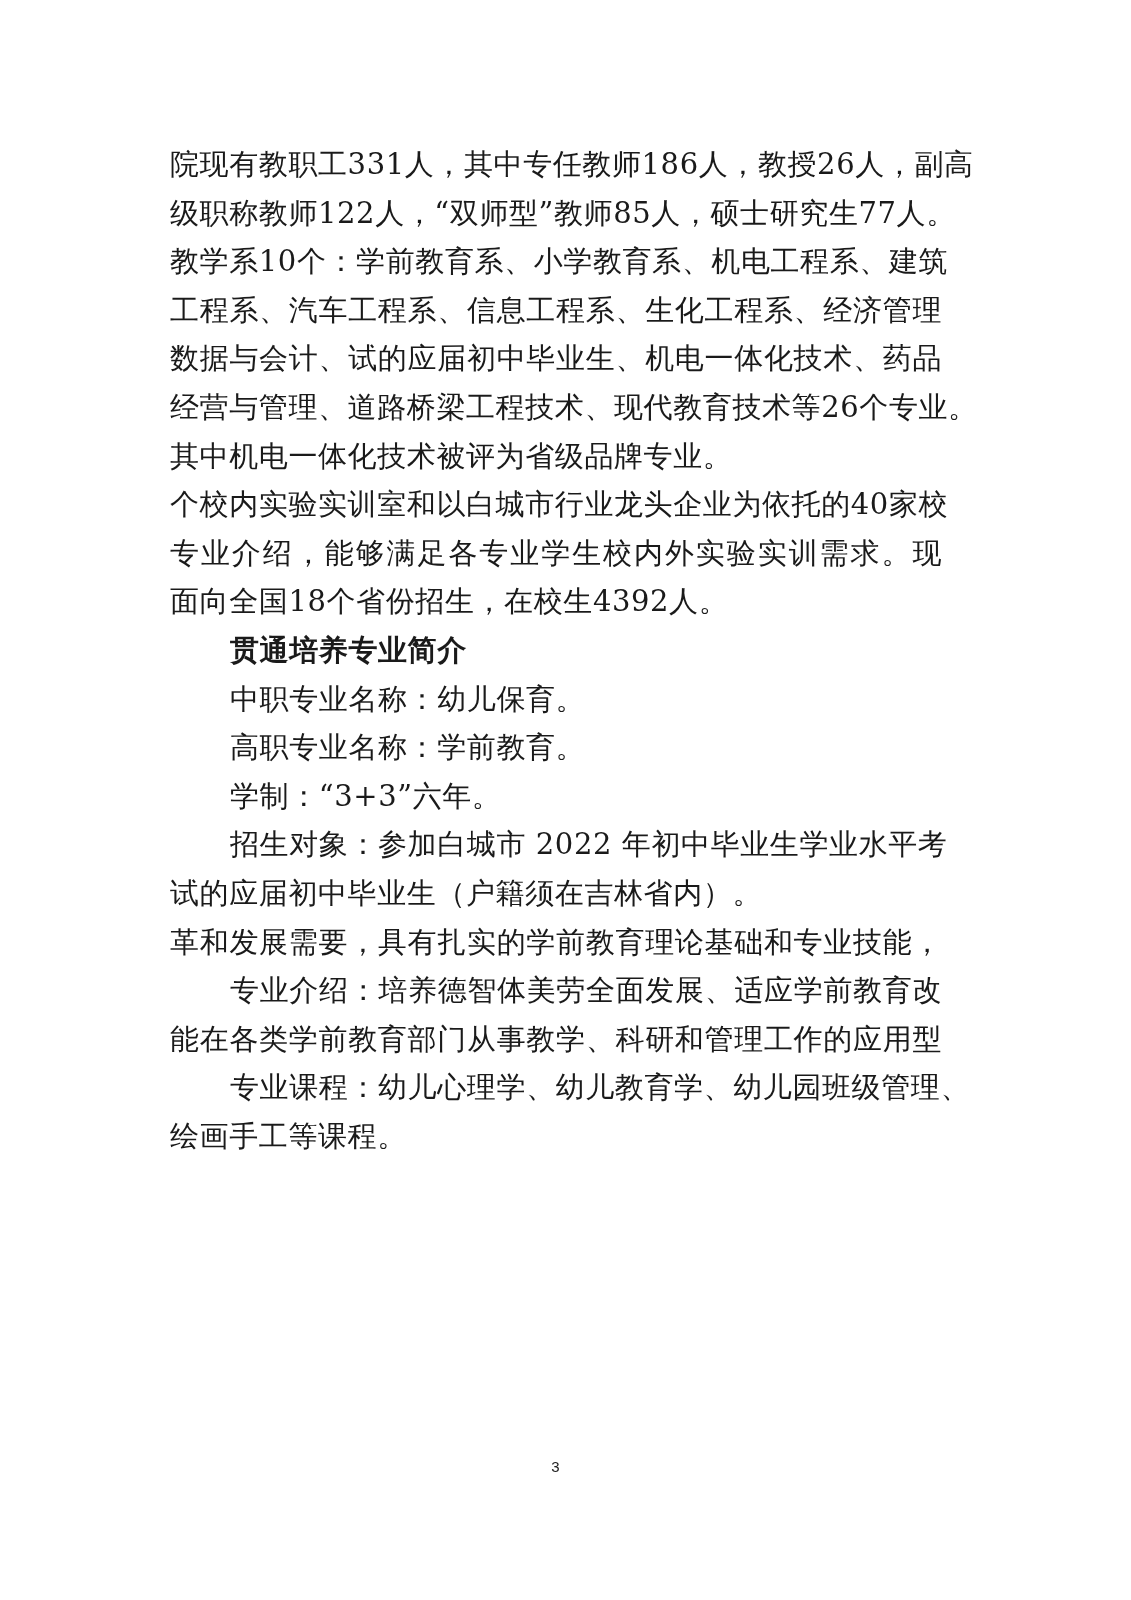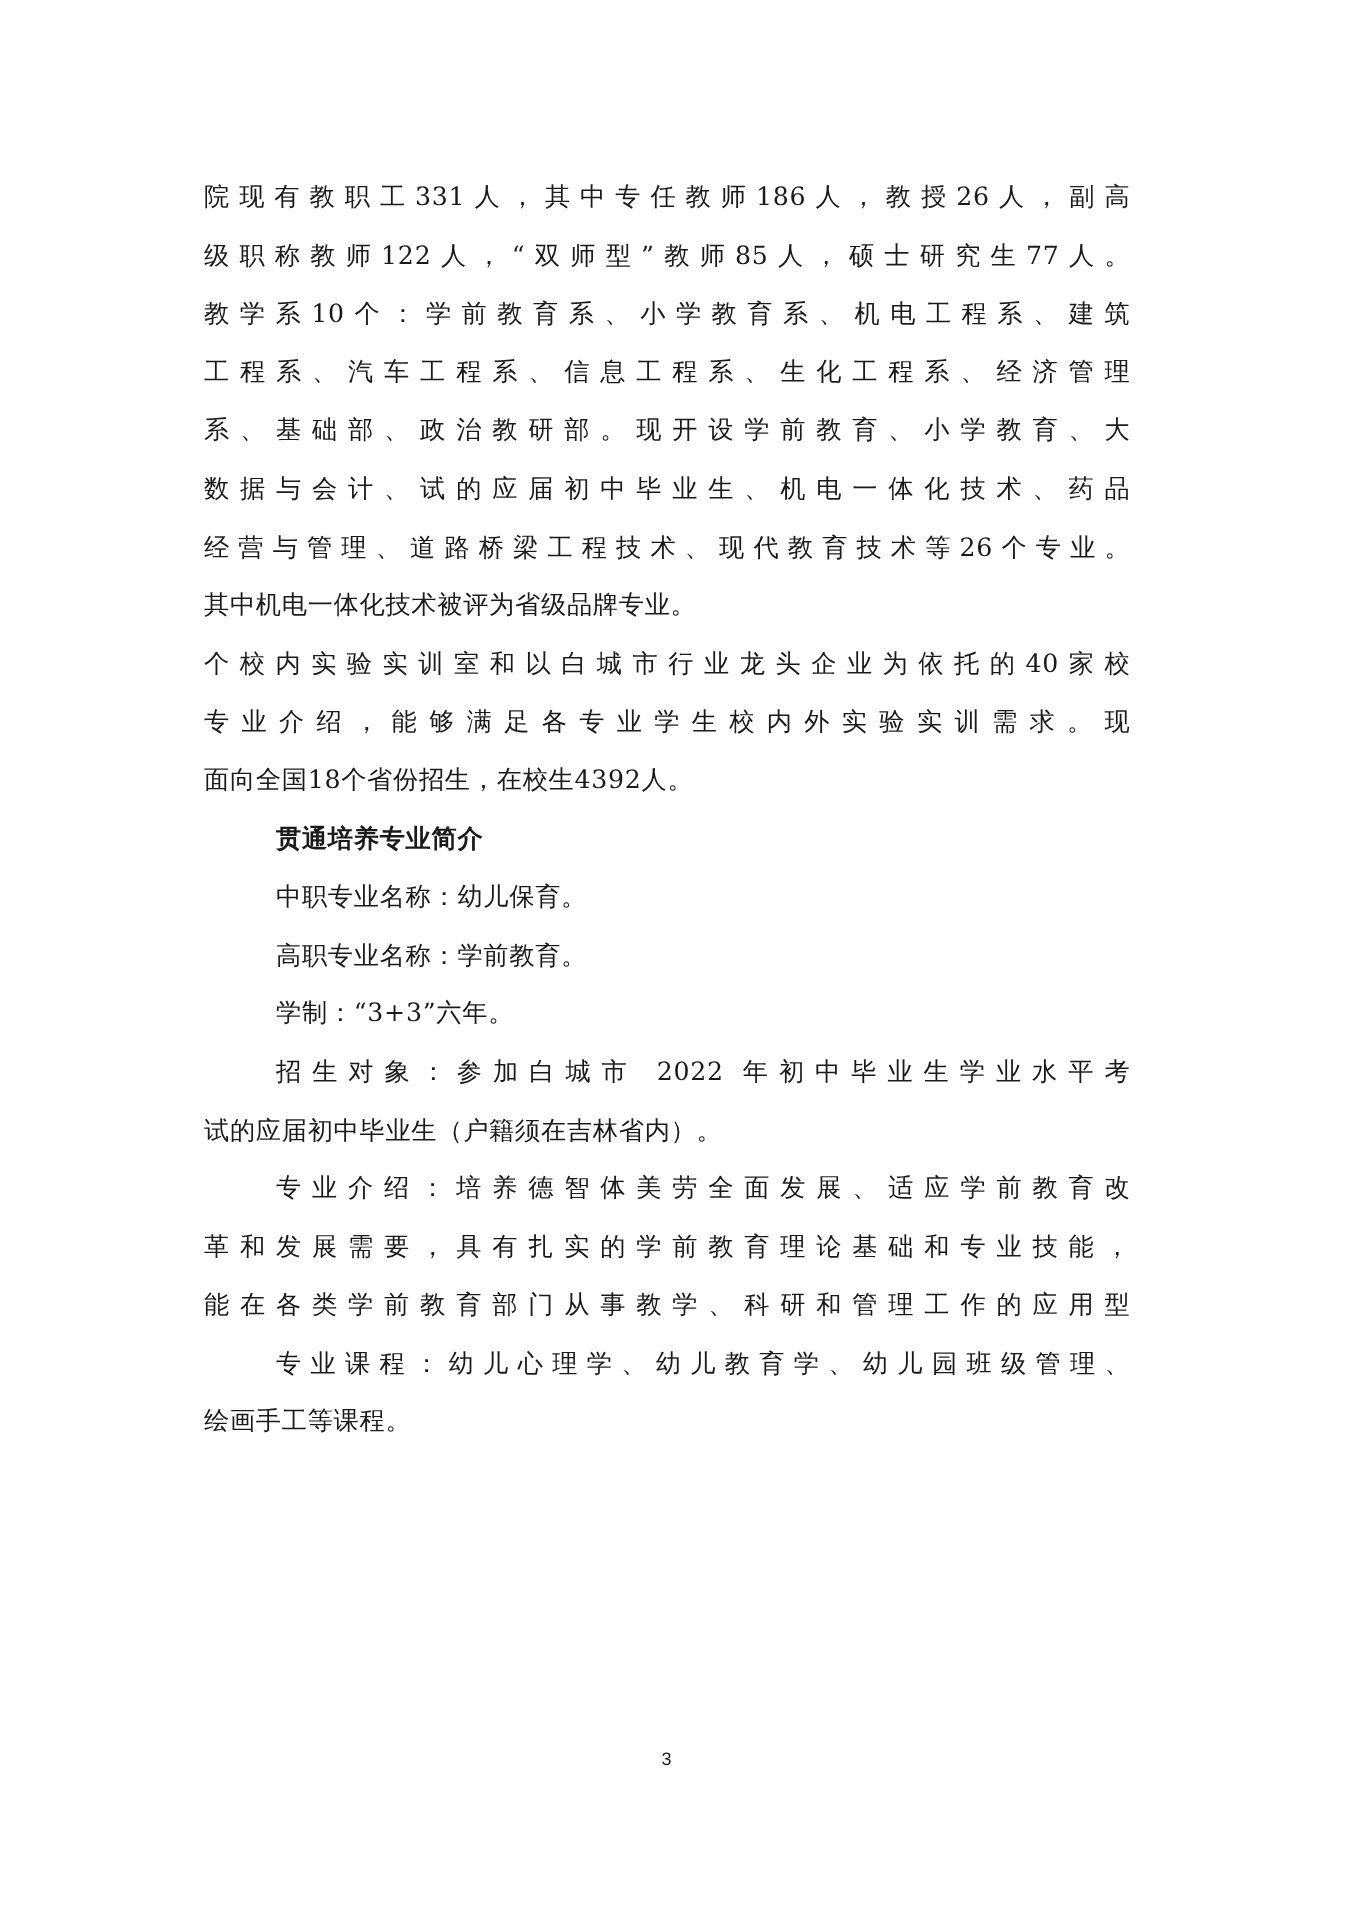--- a/index.html
+++ b/index.html
@@ -25,21 +25,21 @@
   }
   .body-text {
     position: absolute;
     left: 170px;
     top: 140px;
     width: 772px;
   }
   .line {
     height: 48.6px;
     line-height: 48.6px;
-    font-size: 21px;
+    font-size: 29px;
     white-space: nowrap;
     letter-spacing: 0.6px;
     text-align: justify;
     text-align-last: justify;
     overflow: visible;
   }
   .line.last {
     text-align-last: left;
   }
   .line.indent {
@@ -61,34 +61,33 @@
 </style>
 </head>
 <body>
 
 <div class="page">
   <div class="body-text">
     <div class="line">院现有教职工331人，其中专任教师186人，教授26人，副高</div>
     <div class="line">级职称教师122人，“双师型”教师85人，硕士研究生77人。</div>
     <div class="line">教学系10个：学前教育系、小学教育系、机电工程系、建筑</div>
     <div class="line">工程系、汽车工程系、信息工程系、生化工程系、经济管理</div>
-    <div class="line">系、基础部、政治教研部。现开设学前教育、小学教育、大</div>
     <div class="line">数据与会计、试的应届初中毕业生、机电一体化技术、药品</div>
     <div class="line">经营与管理、道路桥梁工程技术、现代教育技术等26个专业。</div>
     <div class="line last">其中机电一体化技术被评为省级品牌专业。</div>
     <div class="line">个校内实验实训室和以白城市行业龙头企业为依托的40家校</div>
     <div class="line">专业介绍，能够满足各专业学生校内外实验实训需求。现</div>
     <div class="line last">面向全国18个省份招生，在校生4392人。</div>
     <div class="line heading indent last">贯通培养专业简介</div>
     <div class="line indent last">中职专业名称：幼儿保育。</div>
     <div class="line indent last">高职专业名称：学前教育。</div>
     <div class="line indent last">学制：“3+3”六年。</div>
     <div class="line indent">招生对象：参加白城市 2022 年初中毕业生学业水平考</div>
     <div class="line last">试的应届初中毕业生（户籍须在吉林省内）。</div>
+    <div class="line">革和发展需要，具有扎实的学前教育理论基础和专业技能，</div>
     <div class="line indent">专业介绍：培养德智体美劳全面发展、适应学前教育改</div>
-    <div class="line">革和发展需要，具有扎实的学前教育理论基础和专业技能，</div>
     <div class="line">能在各类学前教育部门从事教学、科研和管理工作的应用型</div>
     <div class="line indent">专业课程：幼儿心理学、幼儿教育学、幼儿园班级管理、</div>
     <div class="line last">绘画手工等课程。</div>
   </div>
 
   <div class="page-number">3</div>
 </div>
 
 </body></html>

